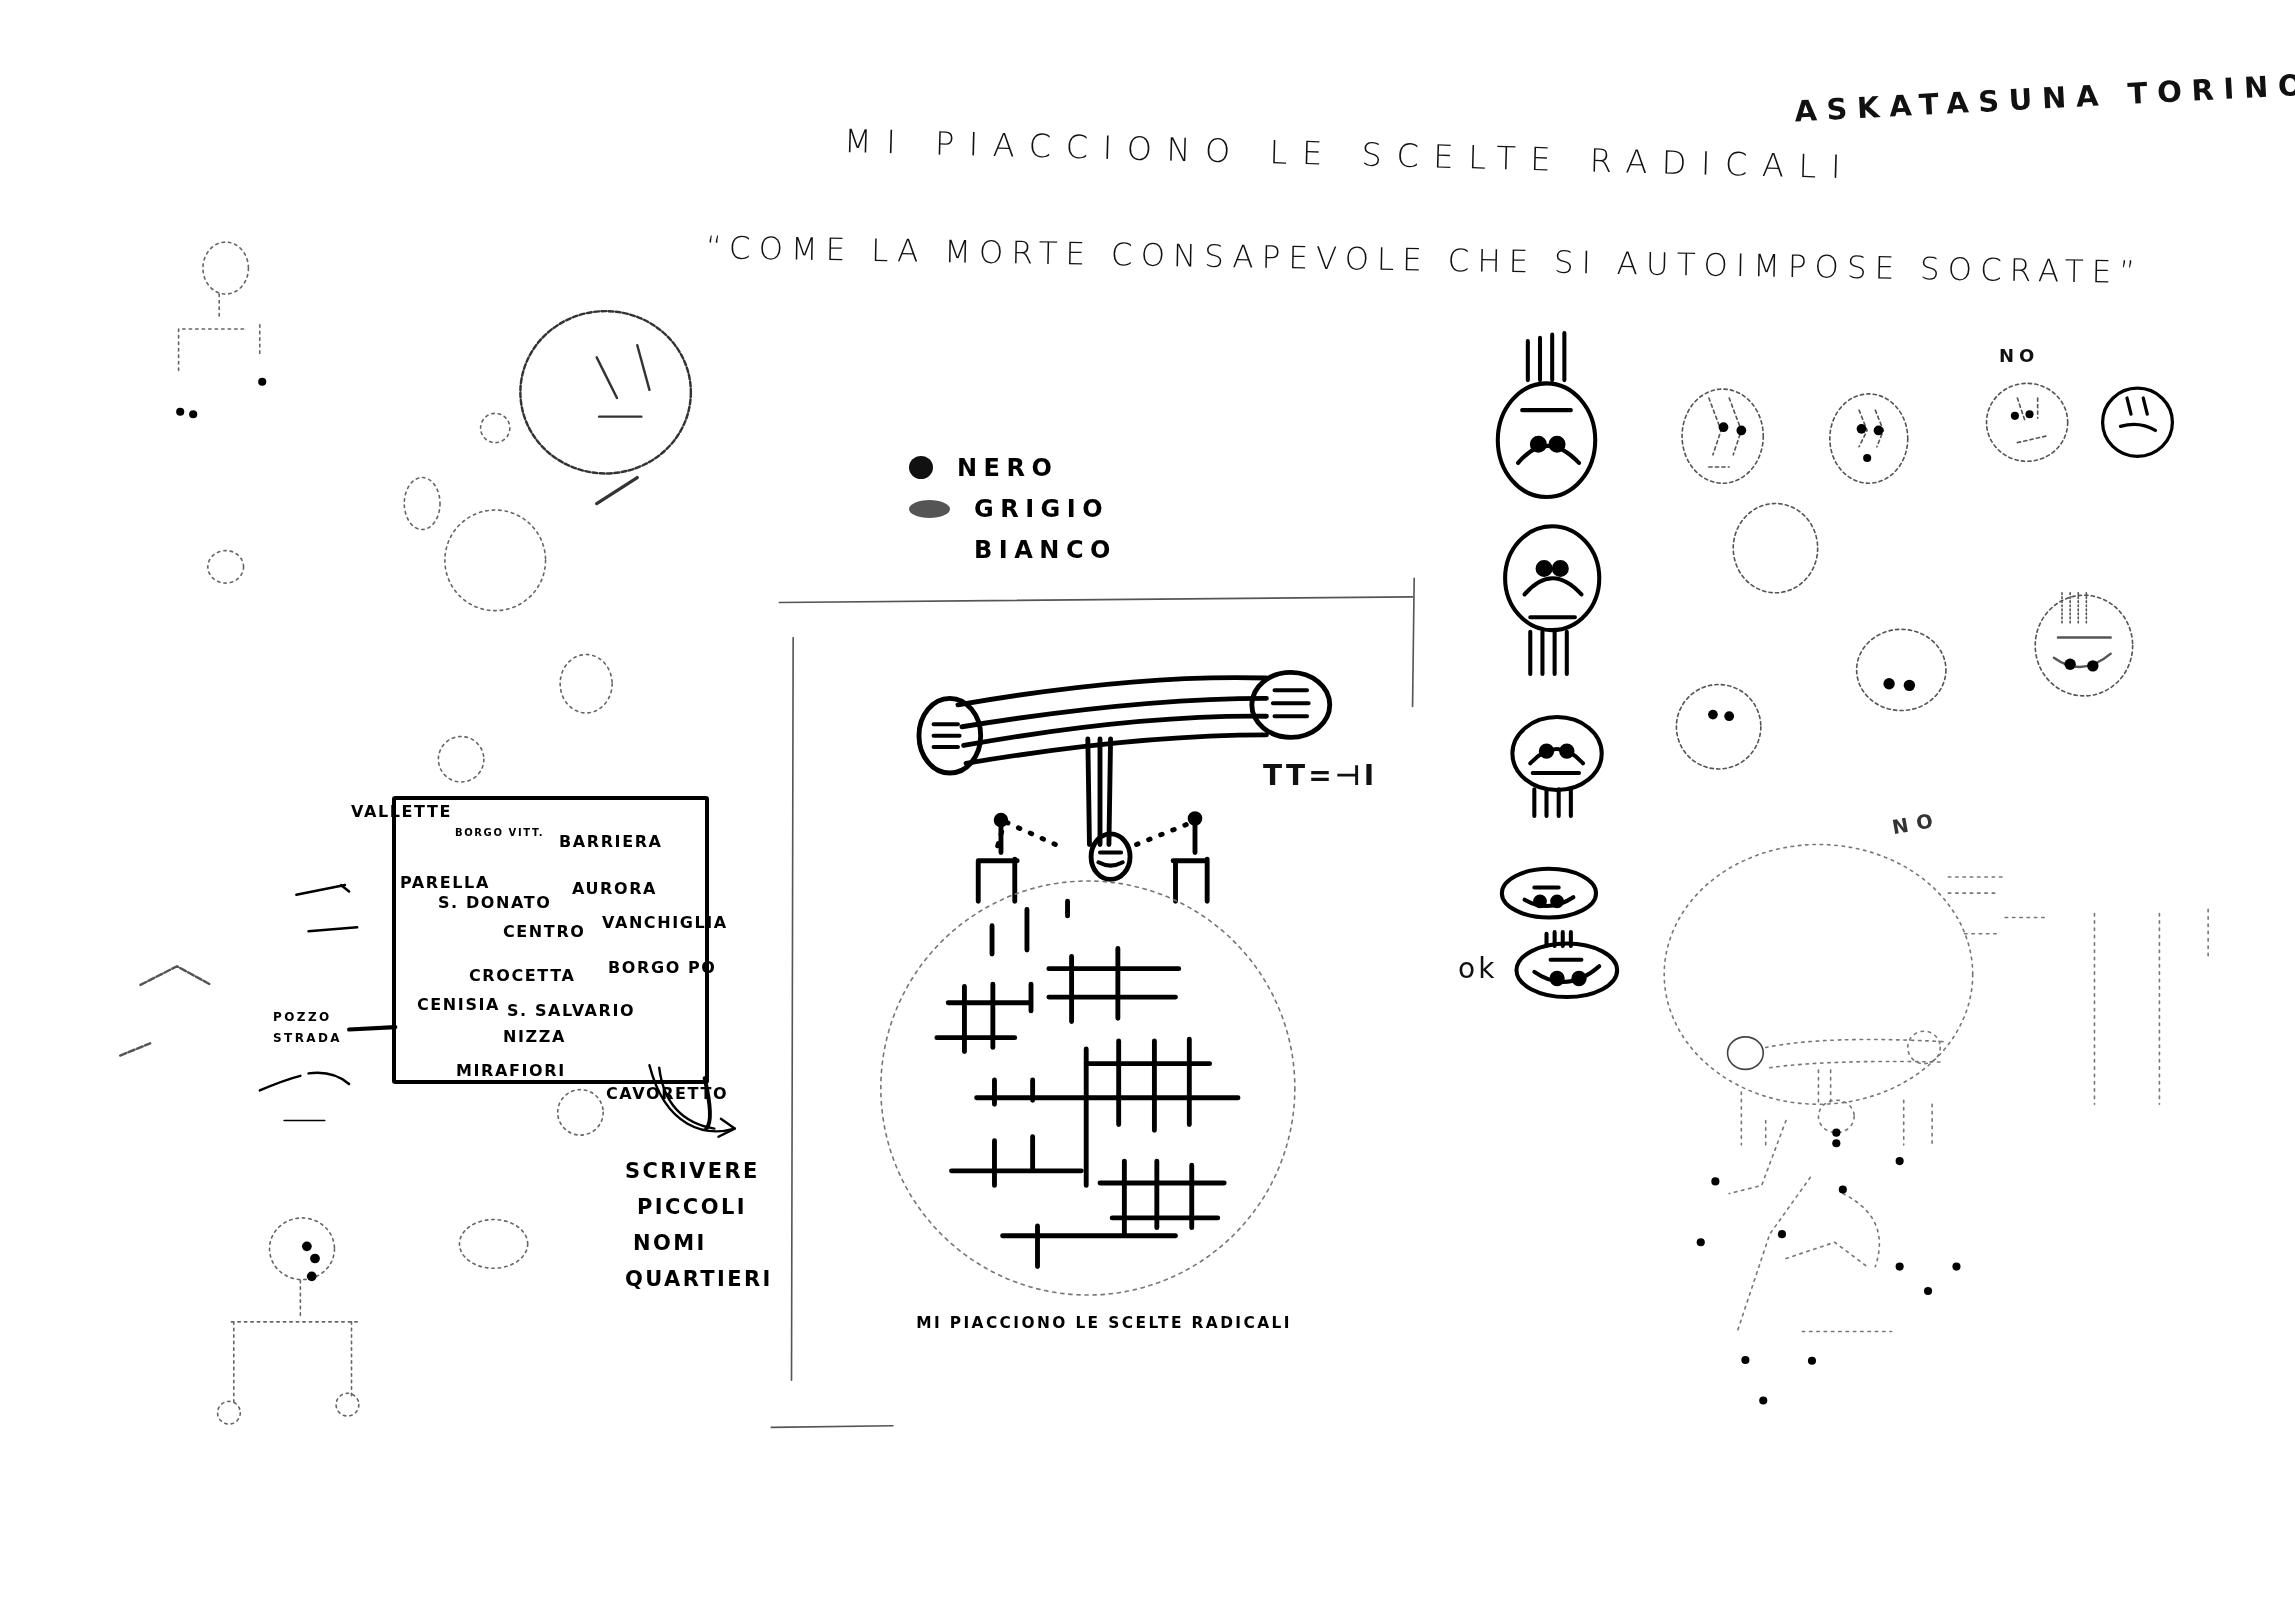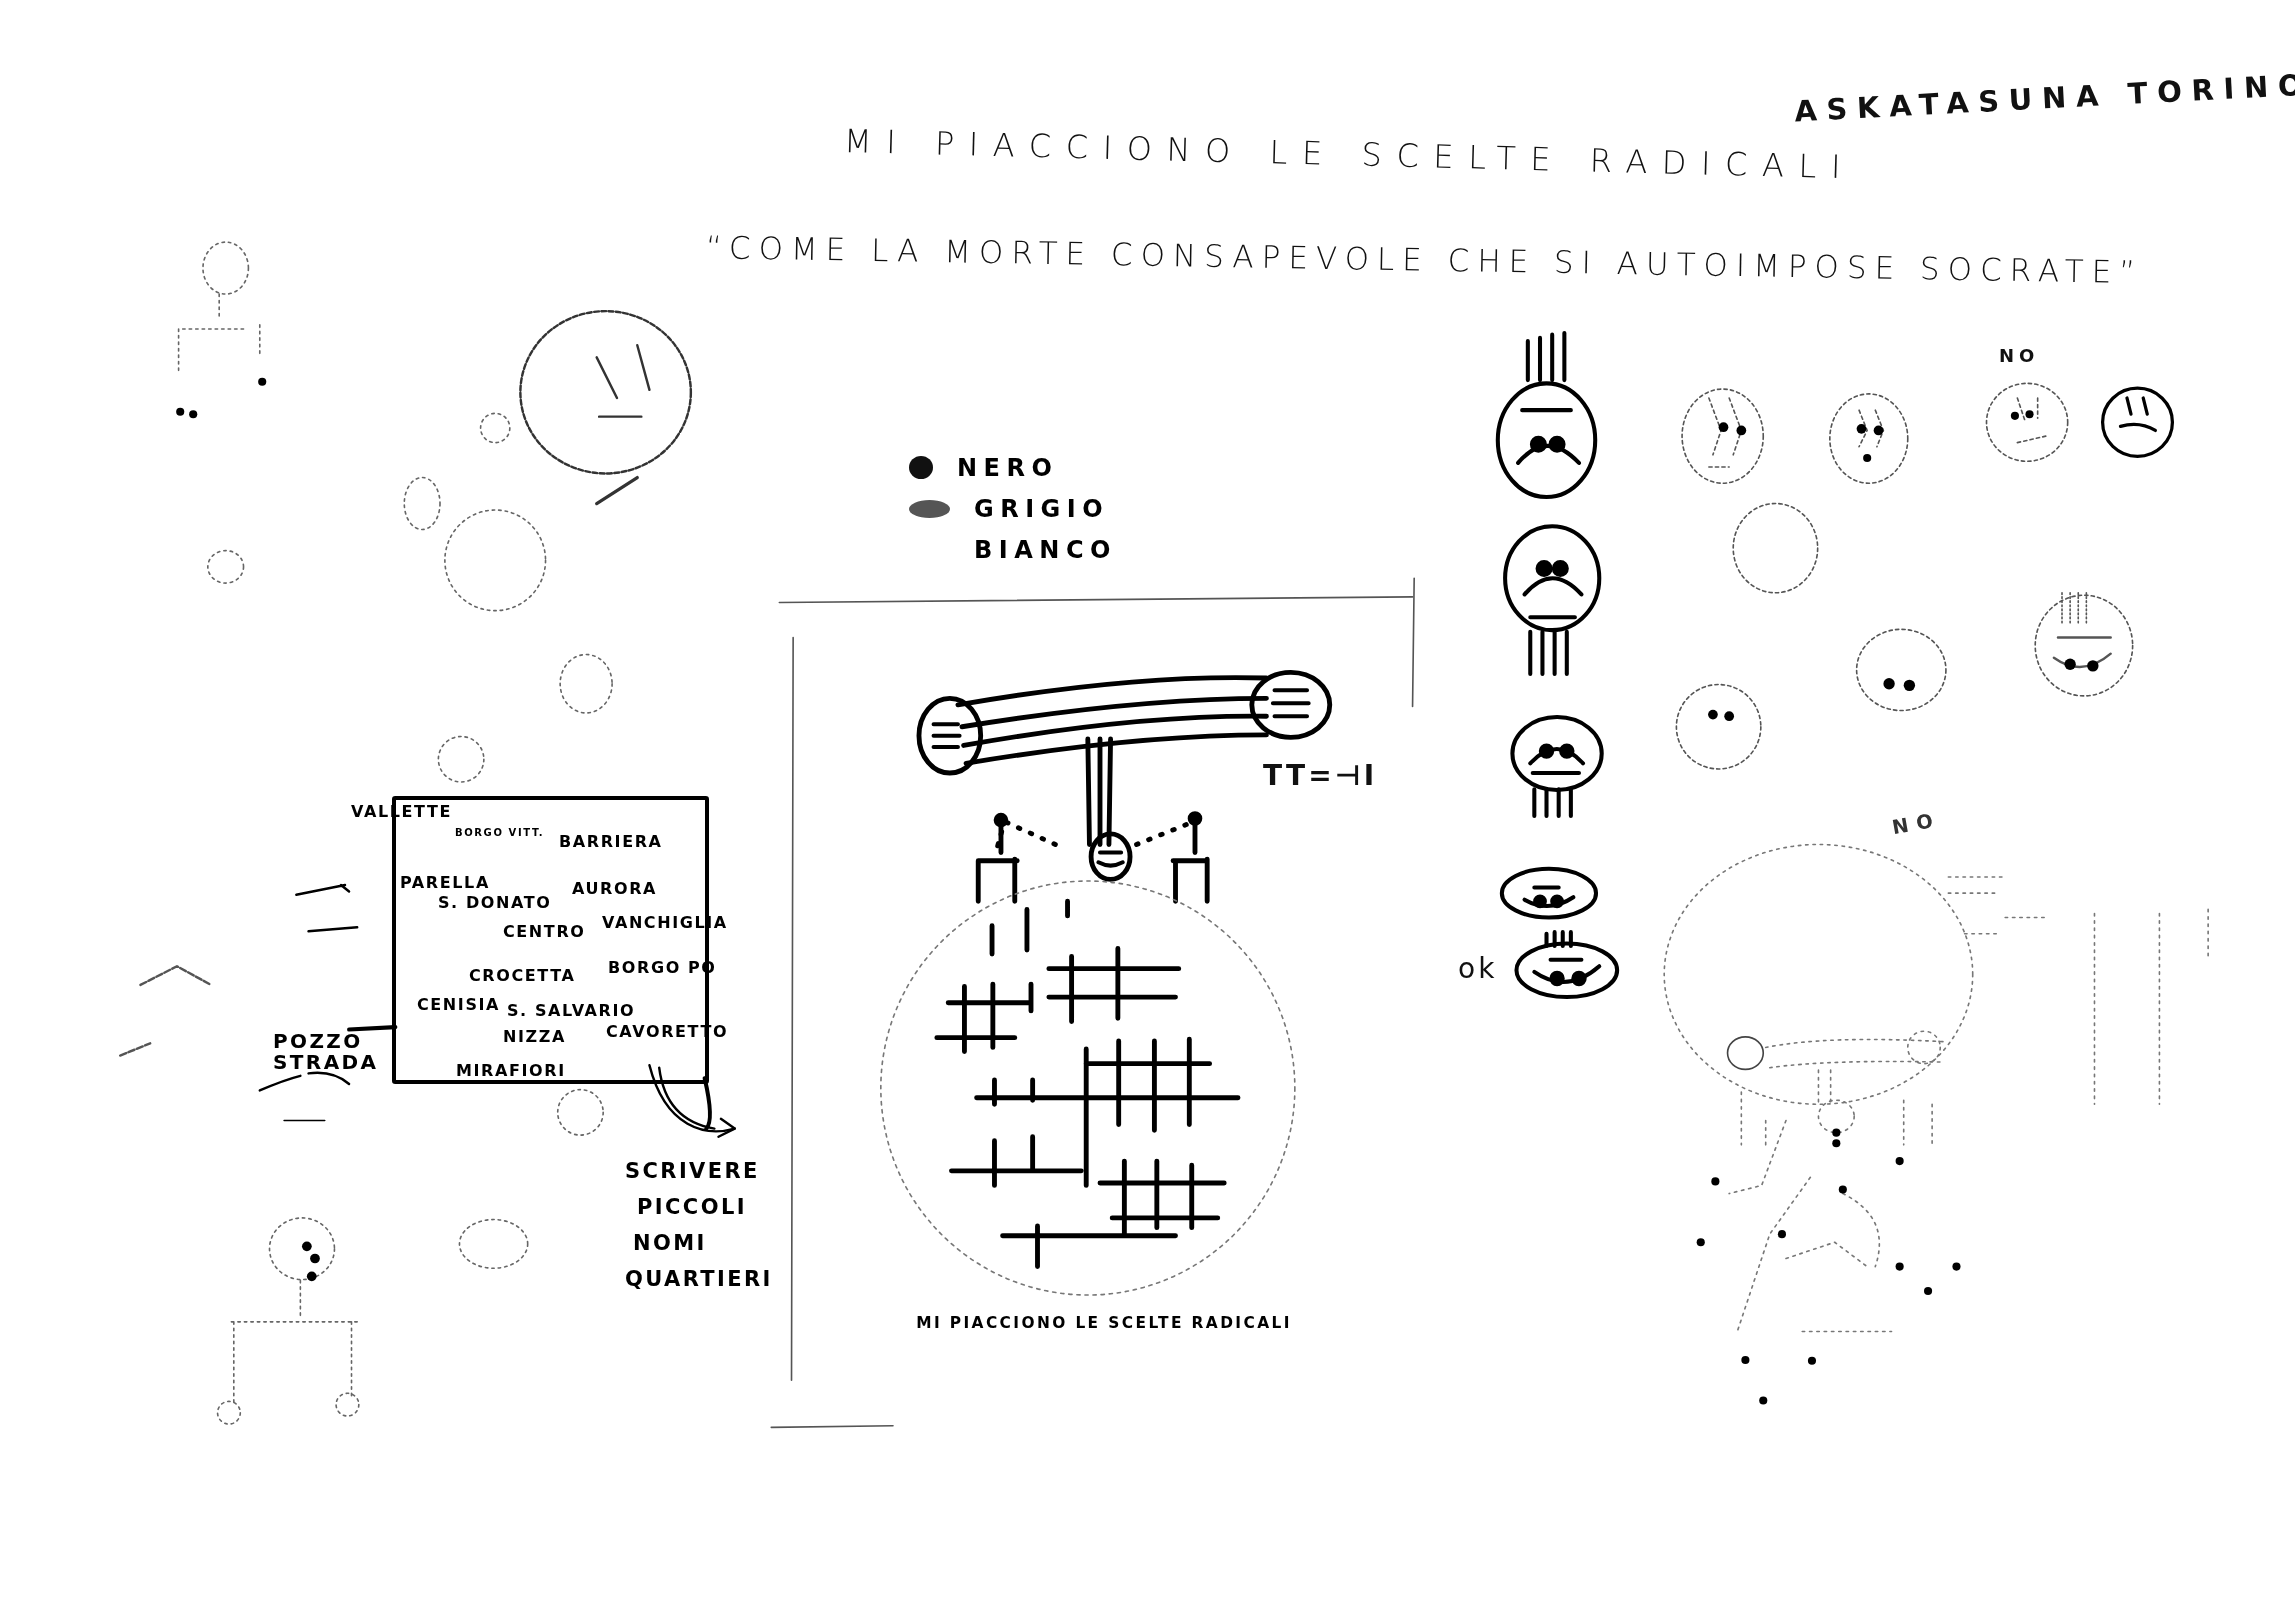--- a/index.html
+++ b/index.html
@@ -221,35 +221,35 @@
         <circle cx="2172" cy="1725" r="5"></circle>
       <circle cx="2375" cy="1590" r="5"></circle>
     </g>
   </g>
 </svg>
 
 <div class="hw" style="left:1263px;top:759px;font-size:28px;font-weight:bold;letter-spacing:3.2px;">TT=⊣I</div>
 
 <div class="map-box"></div>
 <div class="qname" style="left:351px;top:802px;">Vallette</div>
-<div class="note" style="left:273px;top:1007px;width:73px;white-space:normal;font-size:20px;line-height:21px;margin-top:24px;">Pozzo Strada</div>
+<div class="note" style="left:273px;top:1007px;width:73px;white-space:normal;font-size:12px;line-height:21px;">Pozzo Strada</div>
 
 <div class="qname" style="left:455px;top:827px;font-size:10px;">Borgo Vitt.</div>
 <div class="qname" style="left:559px;top:832px;">Barriera</div>
 <div class="qname" style="left:400px;top:873px;">Parella</div>
 <div class="qname" style="left:438px;top:893px;">S. Donato</div>
 <div class="qname" style="left:572px;top:879px;">Aurora</div>
 <div class="qname" style="left:503px;top:922px;">Centro</div>
 <div class="qname" style="left:602px;top:913px;">Vanchiglia</div>
 <div class="qname" style="left:469px;top:966px;">Crocetta</div>
 <div class="qname" style="left:591px;top:958px;margin-left:17px;">Borgo Po</div>
 <div class="qname" style="left:417px;top:995px;">Cenisia</div>
 <div class="qname" style="left:507px;top:1001px;">S. Salvario</div>
 <div class="qname" style="left:503px;top:1027px;">Nizza</div>
-<div class="qname" style="left:606px;top:1022px;">Cavoretto</div>
+<div class="qname" style="left:606px;top:1084px;">Cavoretto</div>
 <div class="qname" style="left:456px;top:1061px;">Mirafiori</div>
 
 <div class="note" style="left:625px;top:1153px;">
   <div>Scrivere</div>
   <div style="padding-left:12px;">piccoli</div>
   <div style="padding-left:8px;">nomi</div>
   <div>quartieri</div>
 </div>
 
 <div class="caption">

